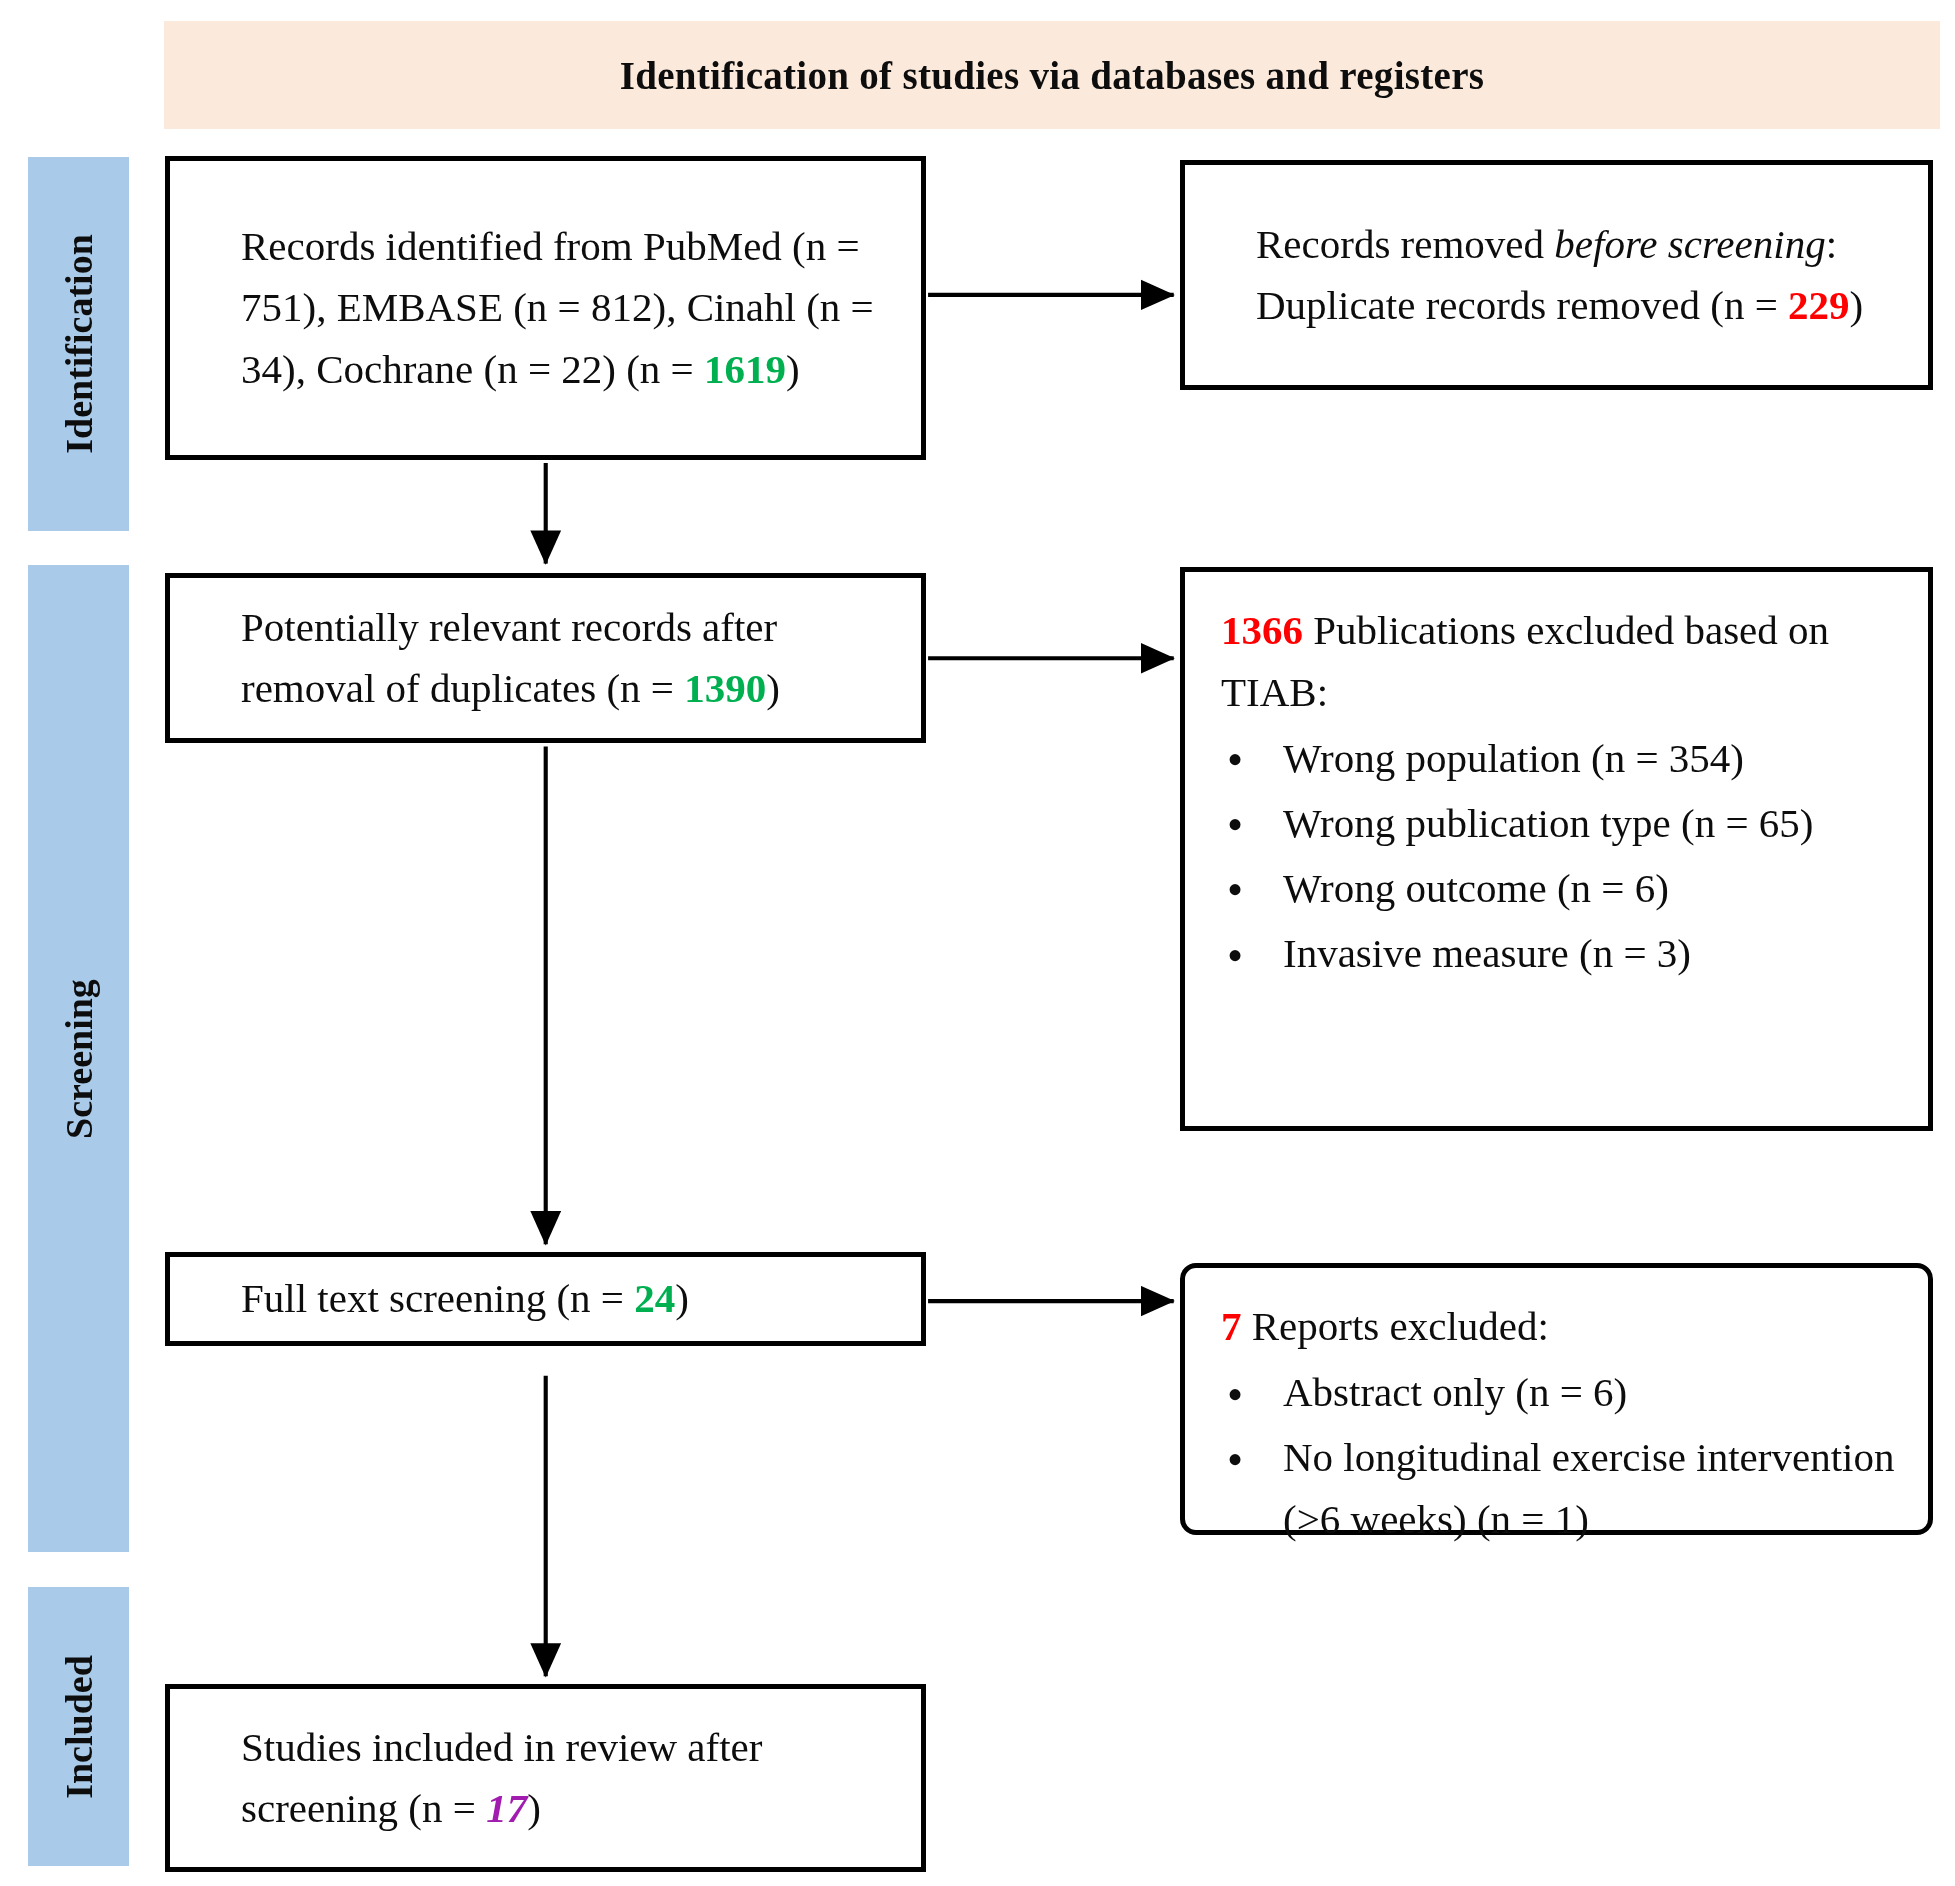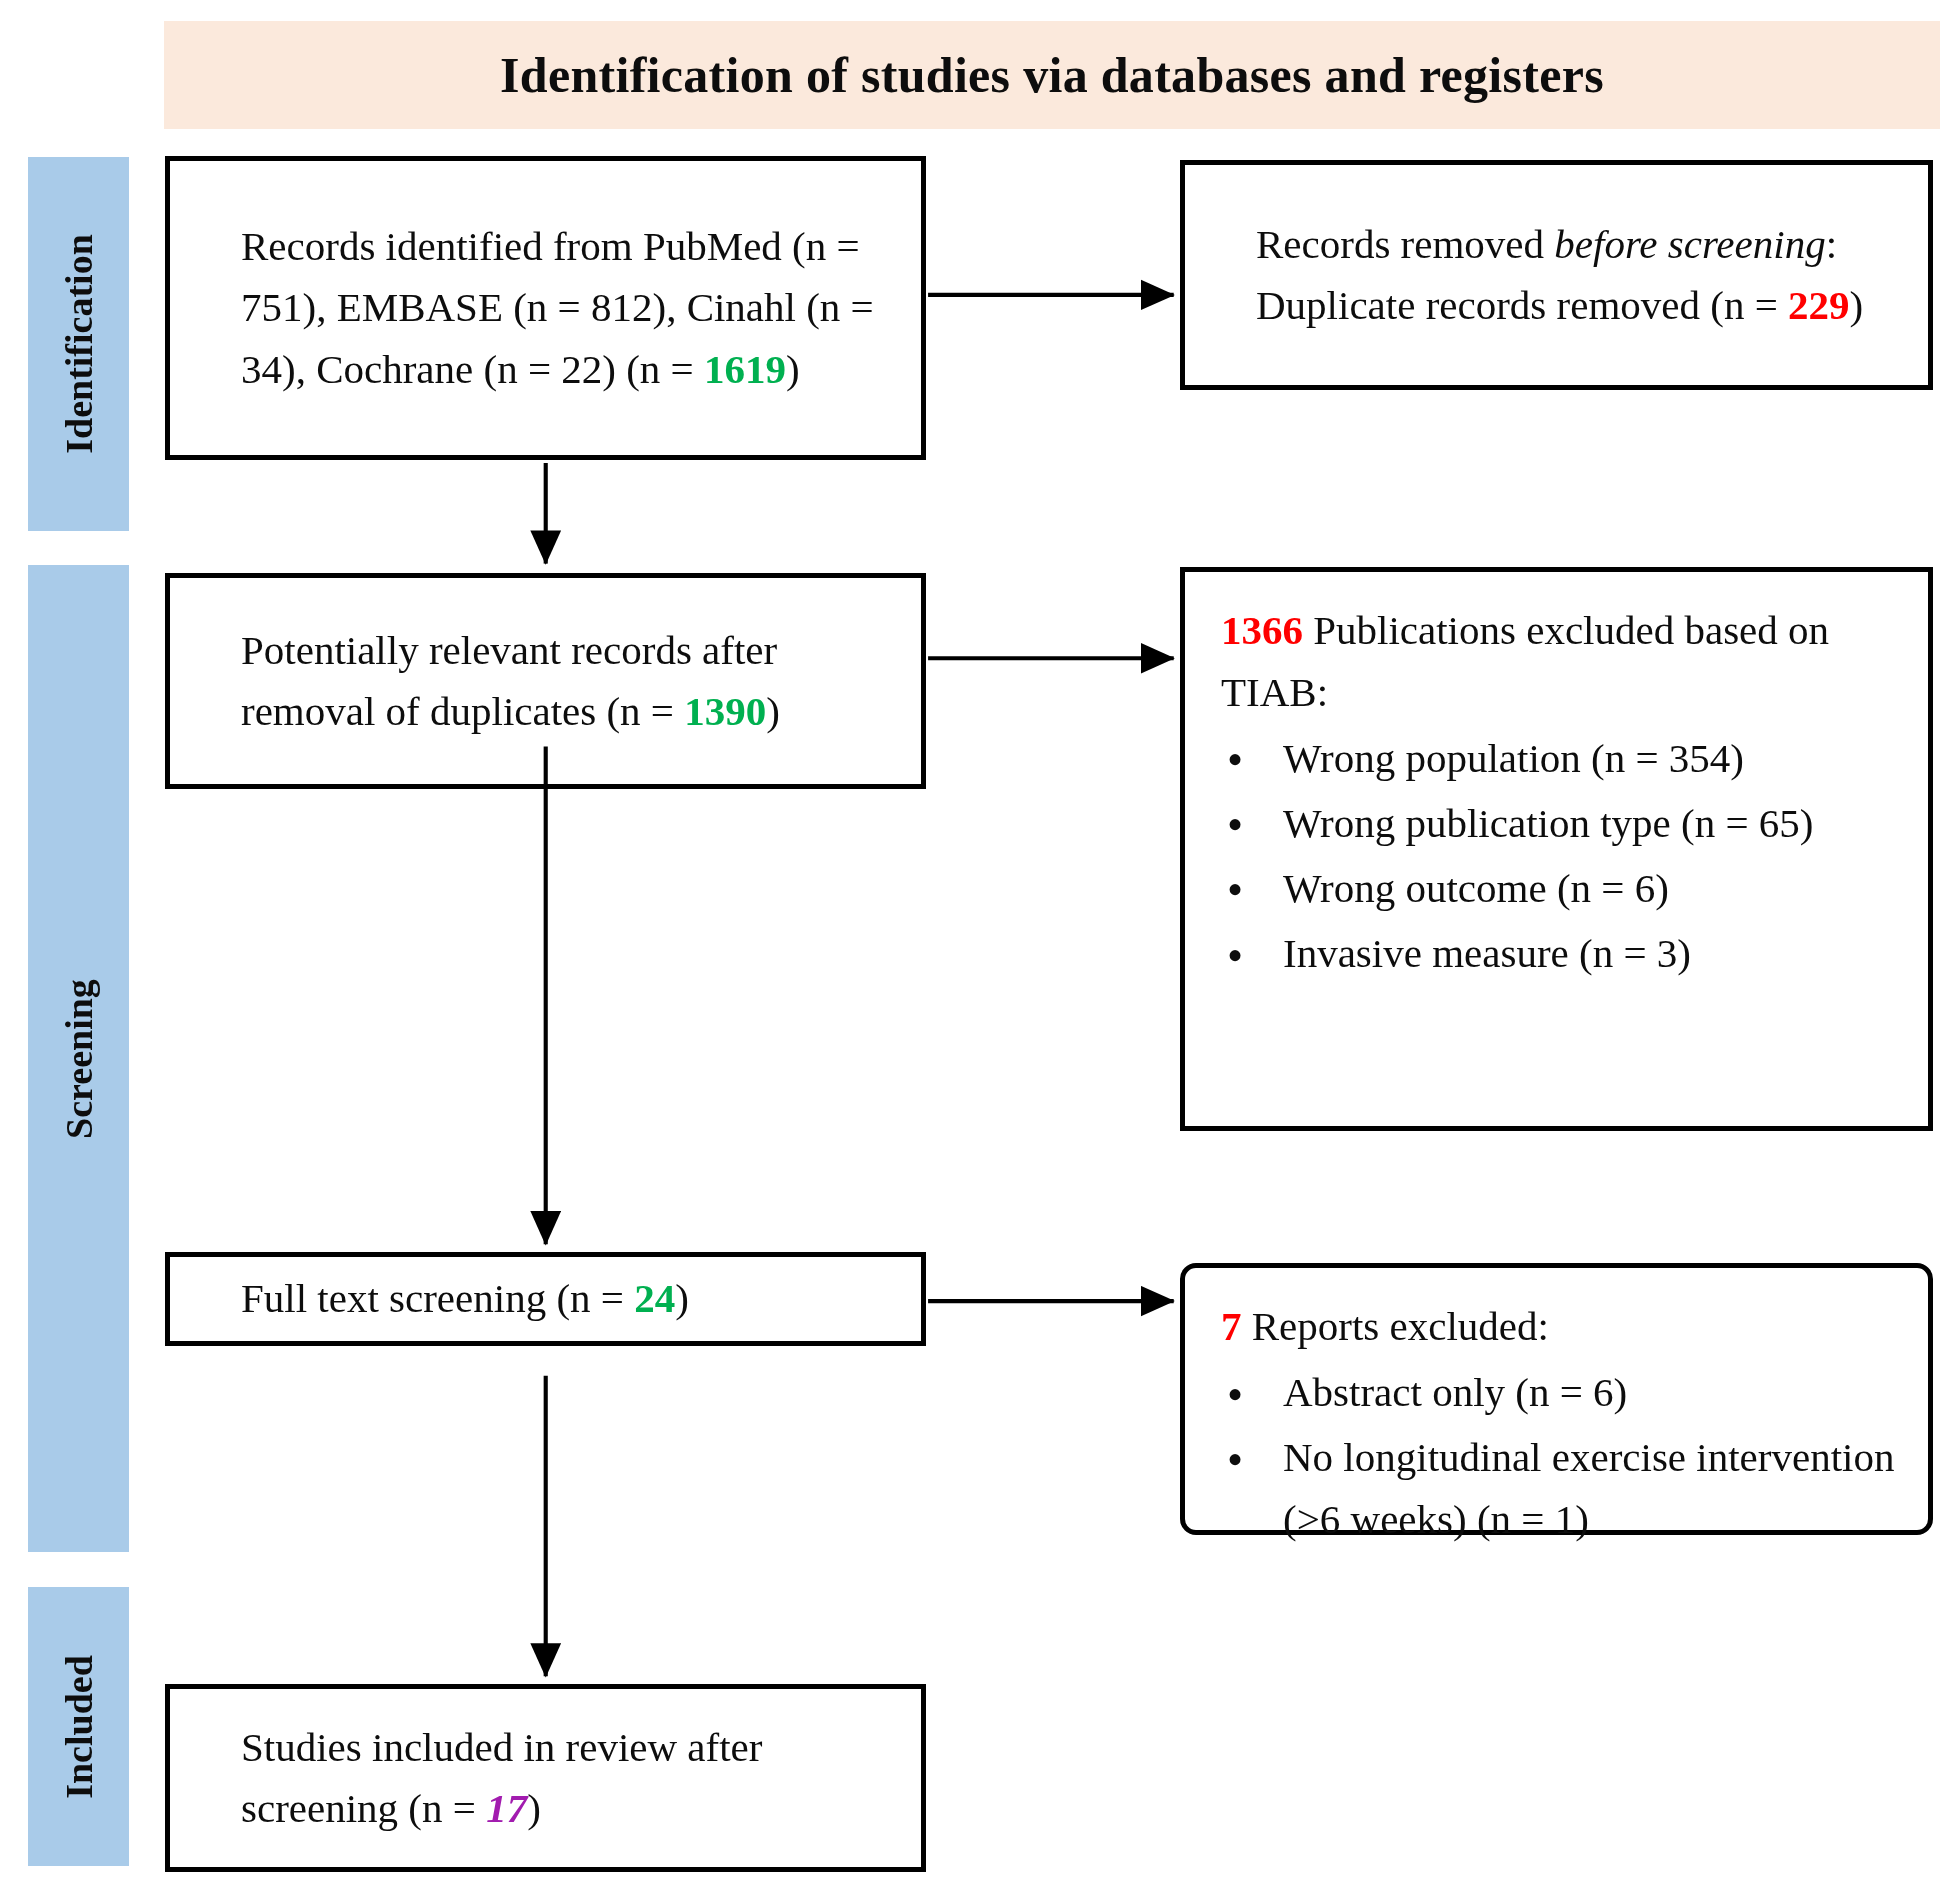--- a/index.html
+++ b/index.html
@@ -15,21 +15,21 @@
 
   
   .header-band {
     position: absolute;
     left: 164px; top: 21px;
     width: 1776px; height: 108px;
     background: var(--header_peach, #FBE9DC);
     display: flex; align-items: center; justify-content: center;
   }
   .header-band .title {
-    font-size: 50px;
+    font-size: 39px;
     font-weight: 700;
     letter-spacing: 0.3px;
   }
 
   
   .side-band {
     position: absolute;
     left: 28px; width: 101px;
     background: var(--sidebar_blue, #A9CBE9);
     display: flex; align-items: center; justify-content: center;
@@ -77,21 +77,21 @@
     left: 6px;
     top: -2.4px;
     font-size: 46px;
   }
 
   .seg-b { font-weight: 700; }
   .seg-i { font-style: italic; }
 
   #box-records-identified  { left: 165px;  top: 156px;  width: 761px; height: 304px; }
   #box-records-removed     { left: 1180px; top: 160px;  width: 753px; height: 230px; }
-  #box-potentially-relevant{ left: 165px;  top: 573px;  width: 761px; height: 216px; }
+  #box-potentially-relevant{ left: 165px;  top: 573px;  width: 761px; height: 170px; }
   #box-tiab-excluded       { left: 1180px; top: 567px;  width: 753px; height: 564px; }
   #box-full-text-screening { left: 165px;  top: 1252px; width: 761px; height: 94px; }
   #box-reports-excluded    { left: 1180px; top: 1263px; width: 753px; height: 272px; border-radius: 16px; }
   #box-studies-included    { left: 165px;  top: 1684px; width: 761px; height: 188px; }
 
   
   #arrows {
     position: absolute;
     left: 0; top: 0;
     pointer-events: none;

